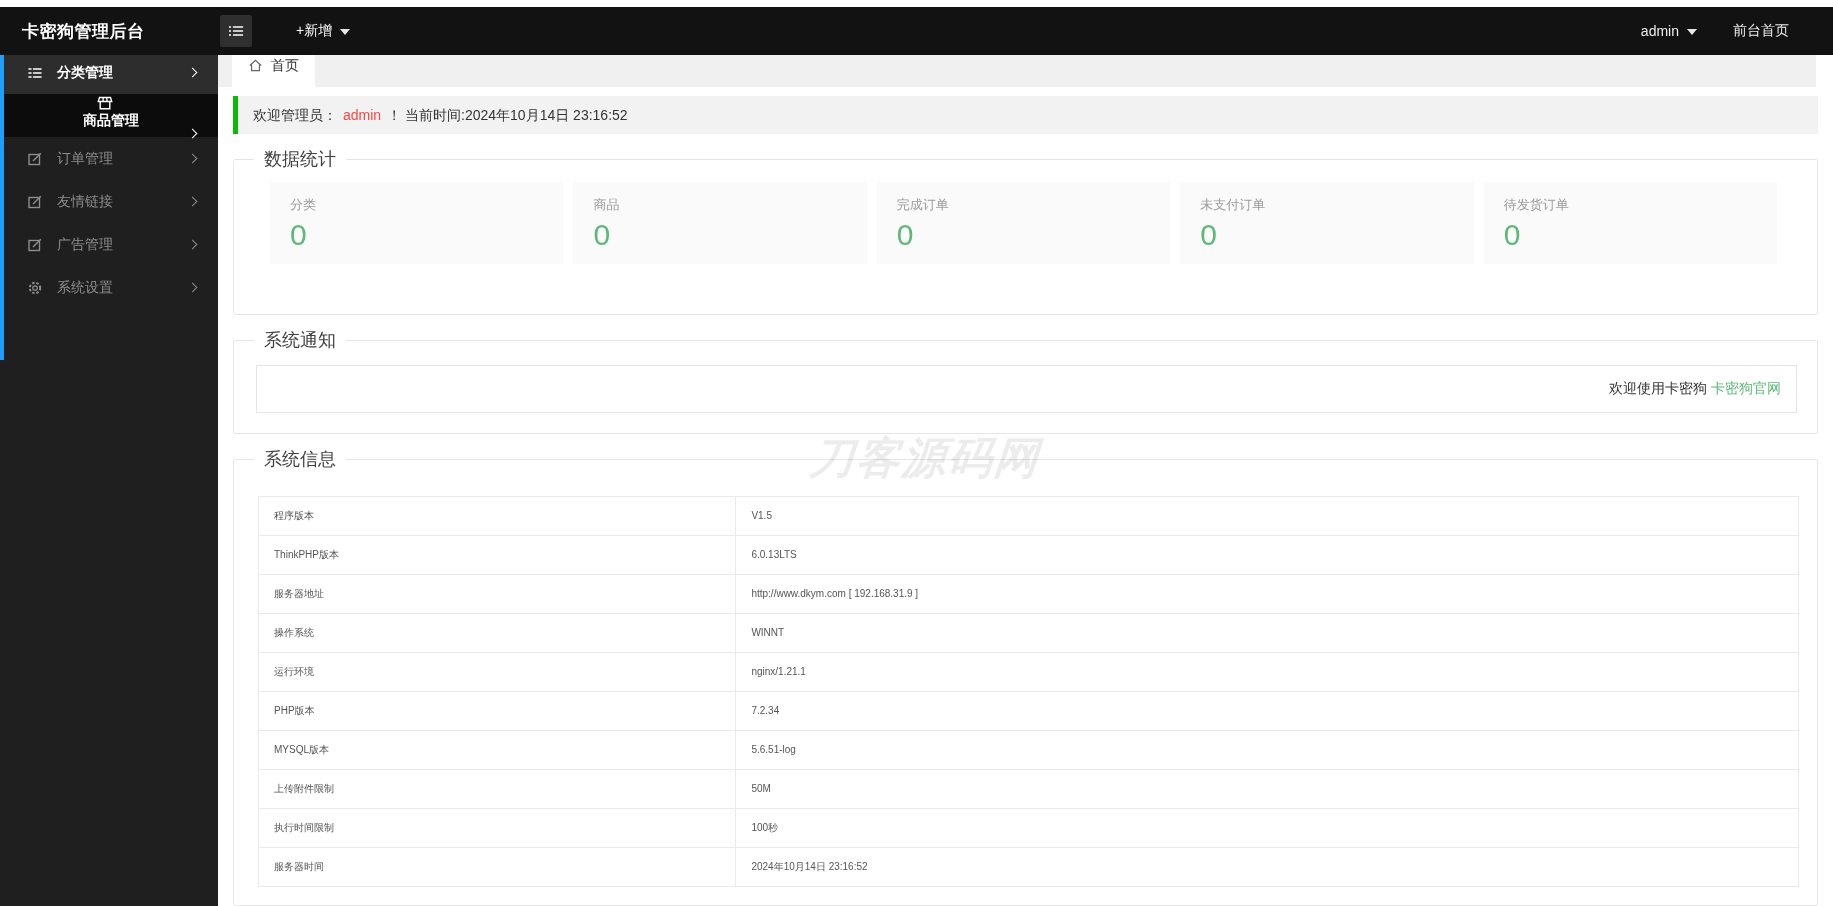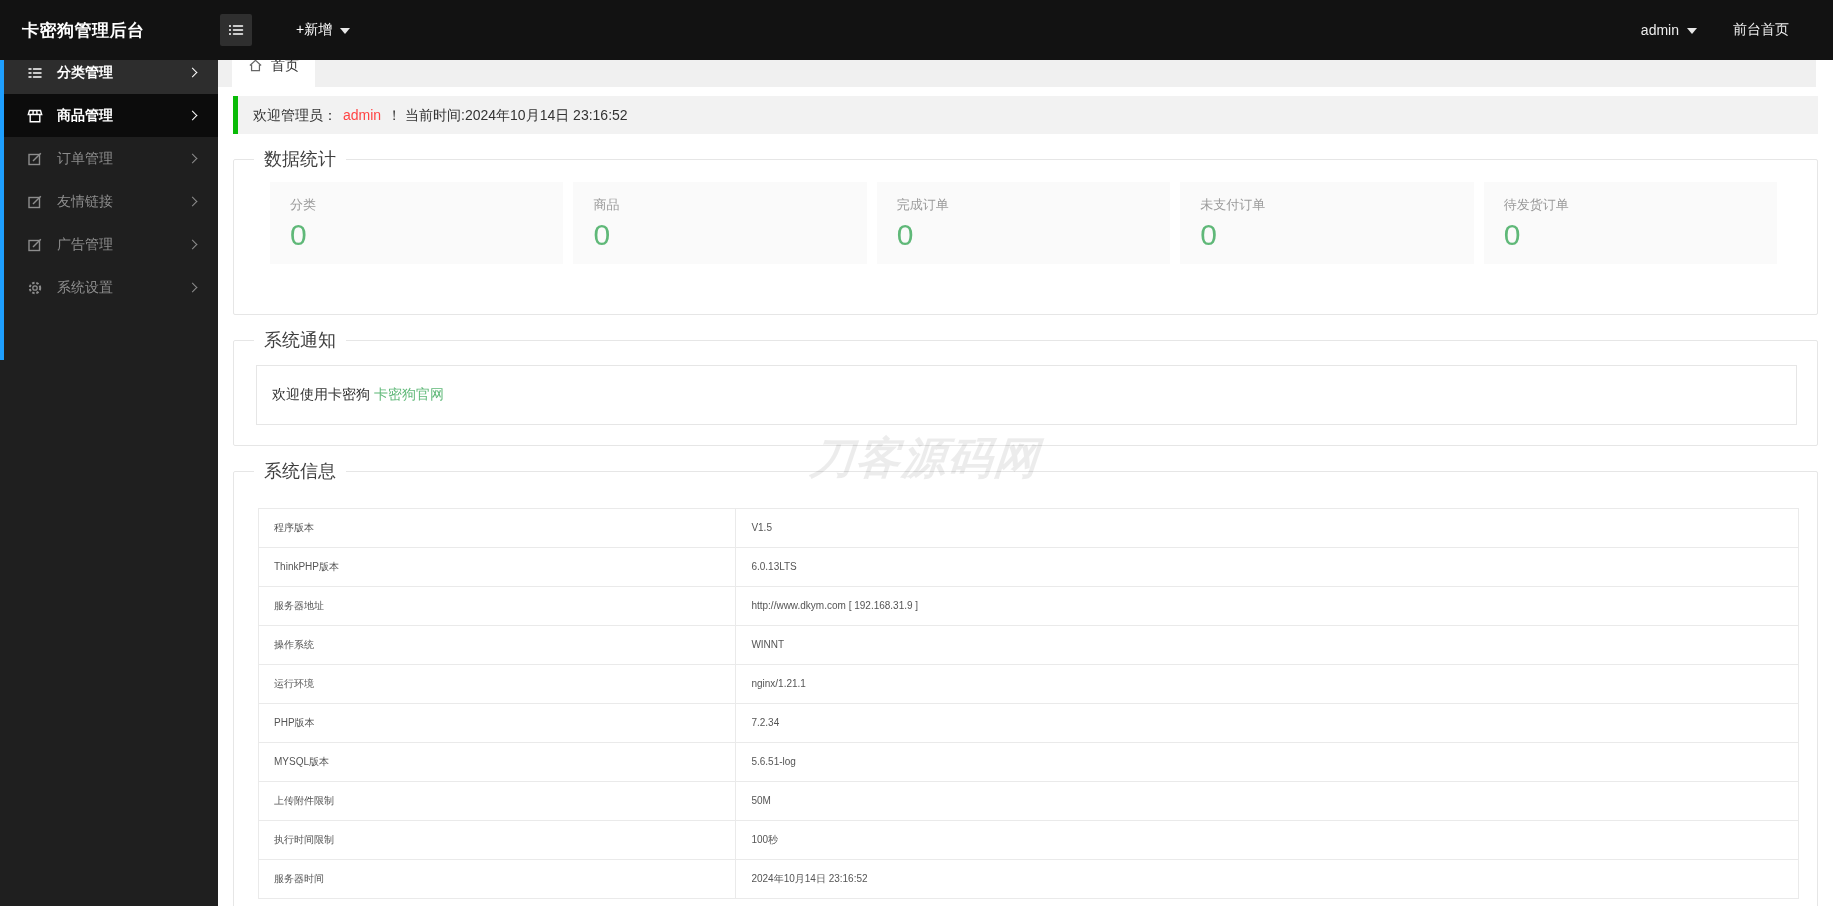--- a/index.html
+++ b/index.html
@@ -4,21 +4,21 @@
 <style>
   * { box-sizing: border-box; }
   html,body { margin:0; padding:0; }
   body {
     width:1833px; height:906px; position:relative; overflow:hidden;
     background:#fff; font-family:"Liberation Sans","DejaVu Sans",sans-serif;
   }
 
   
   .topbar {
-    position:absolute; top:0; left:0; right:0; height:60px;
+    position:absolute; top:7px; left:0; right:0; height:48px;
     background:#121212; color:#fff; display:flex; align-items:center; z-index:30;
   }
   .logo {
     width:218px; padding-left:22px; font-size:17px; font-weight:bold;
     letter-spacing:.5px; color:#fff; flex:none;
   }
   .burger {
     width:32px; height:32px; margin-left:2px; background:#2f2f2f; border:none;
     border-radius:2px; display:flex; align-items:center; justify-content:center;
     cursor:pointer; padding:0;
@@ -45,21 +45,21 @@
     height:43px; display:flex; align-items:center; padding:0 22px 0 26px;
     color:#8d8d8d; font-size:14px; cursor:pointer;
   }
   .side-item .sicon { width:18px; height:18px; margin-right:13px; display:flex; align-items:center; justify-content:center; flex:none; }
   .side-item .chev {
     margin-left:auto; width:7px; height:7px;
     border-top:1.5px solid currentColor; border-right:1.5px solid currentColor;
     transform:rotate(45deg); flex:none;
   }
   .side-item.hovered { background:#2d2d2d; color:#fff; font-weight:bold; }
-  .side-item.active  { background:#0c0c0c; color:#fff; font-weight:bold; }
+  .side-item.active  { background:#0c0c0c; color:#fff; font-weight:bold;flex-direction:column; }
 
   
   .tabbar {
     position:absolute; top:44px; left:218px; right:17px; height:43px;
     background:#f0f0f0; display:flex; z-index:10;
   }
   .tab {
     height:43px; margin-left:14px; min-width:82px; padding:0 16px; background:#fff;
     display:flex; align-items:center; justify-content:center; gap:8px;
     font-size:14px; color:#333; cursor:pointer;
@@ -83,21 +83,21 @@
     margin-left:20px; padding:0 10px; font-size:18px; color:#3f3f3f; line-height:22px;
   }
 
   .stats-row { display:flex; gap:10px; padding:12px 40px 50px 36px; }
   .card { flex:1; background:#fafafa; padding:14px 20px; }
   .card-label { font-size:13px; color:#9a9a9a; }
   .card-value { font-size:30px; color:#5FB878; margin-top:6px; line-height:1; }
 
   .notice-box {
     border:1px solid #e6e6e6; margin:14px 20px 20px 22px;
-    padding:20px 15px; font-size:14px; color:#333;
+    padding:14px 15px; font-size:14px; color:#333;text-align:right;
   }
   .notice-box a { color:#5FB878; text-decoration:none; cursor:pointer; }
 
   .info-table {
     width:calc(100% - 42px); margin:26px 18px 18px 24px;
     border-collapse:collapse; font-size:10px; color:#555;
   }
   .info-table td { border:1px solid #eaeaea; padding:11px 15px; line-height:16px; }
   .info-table td.k { width:31%; }
 

